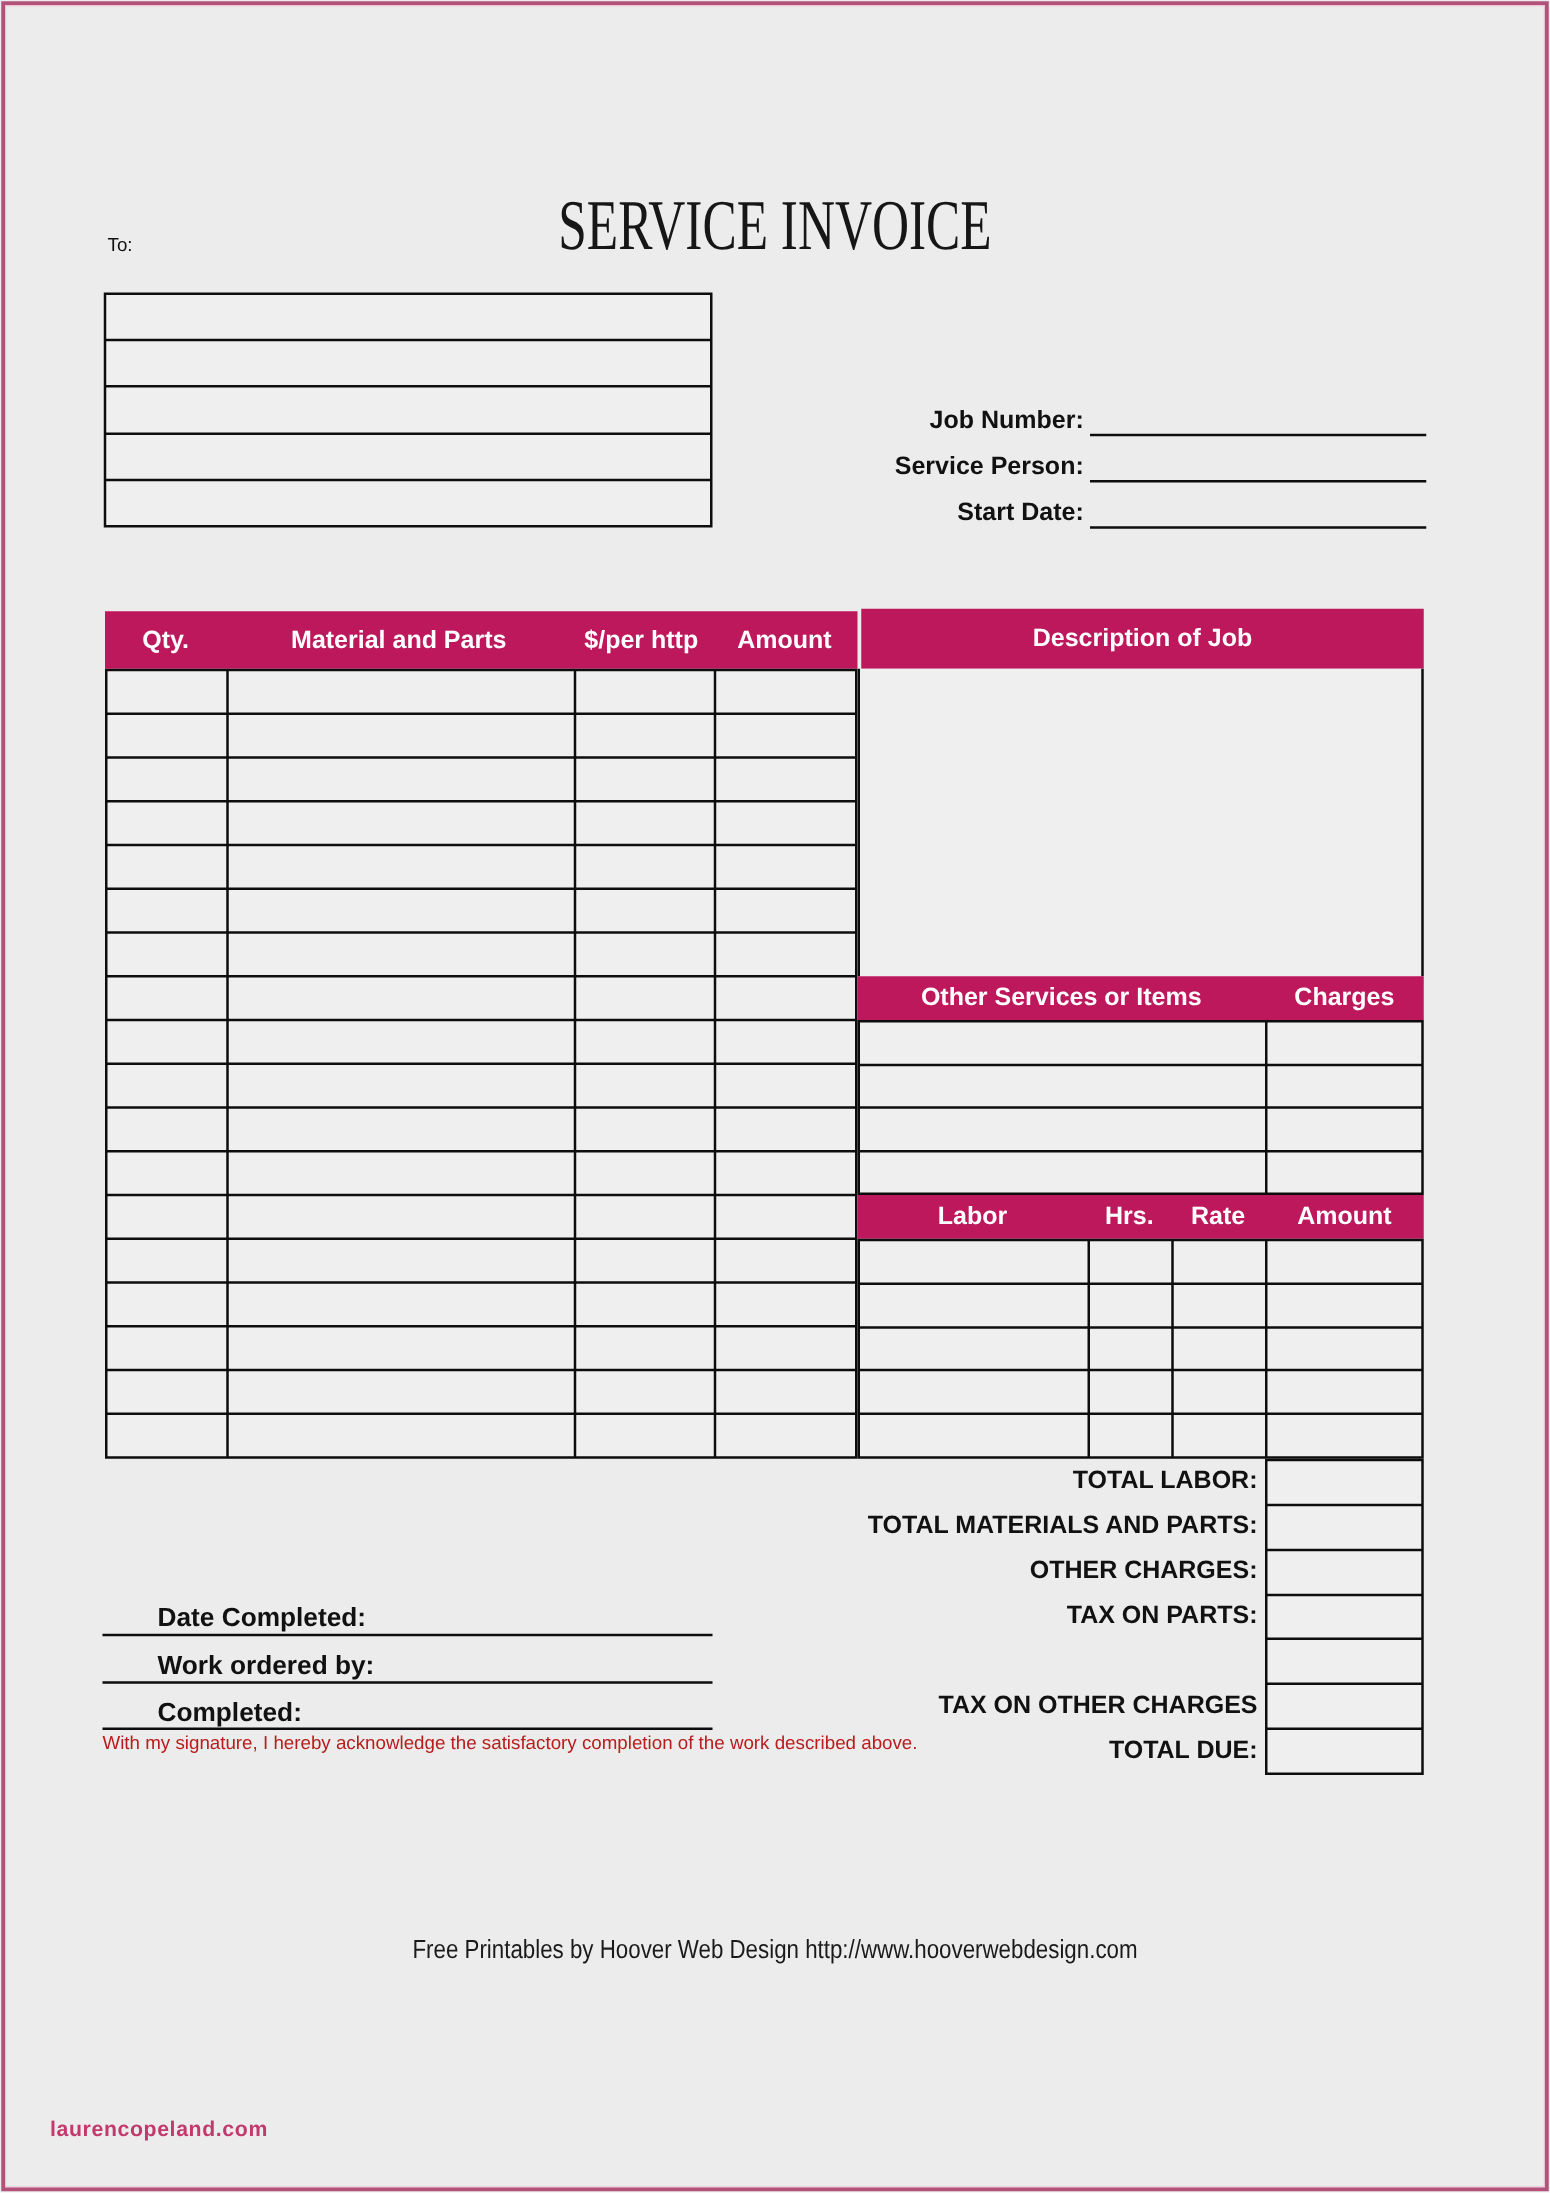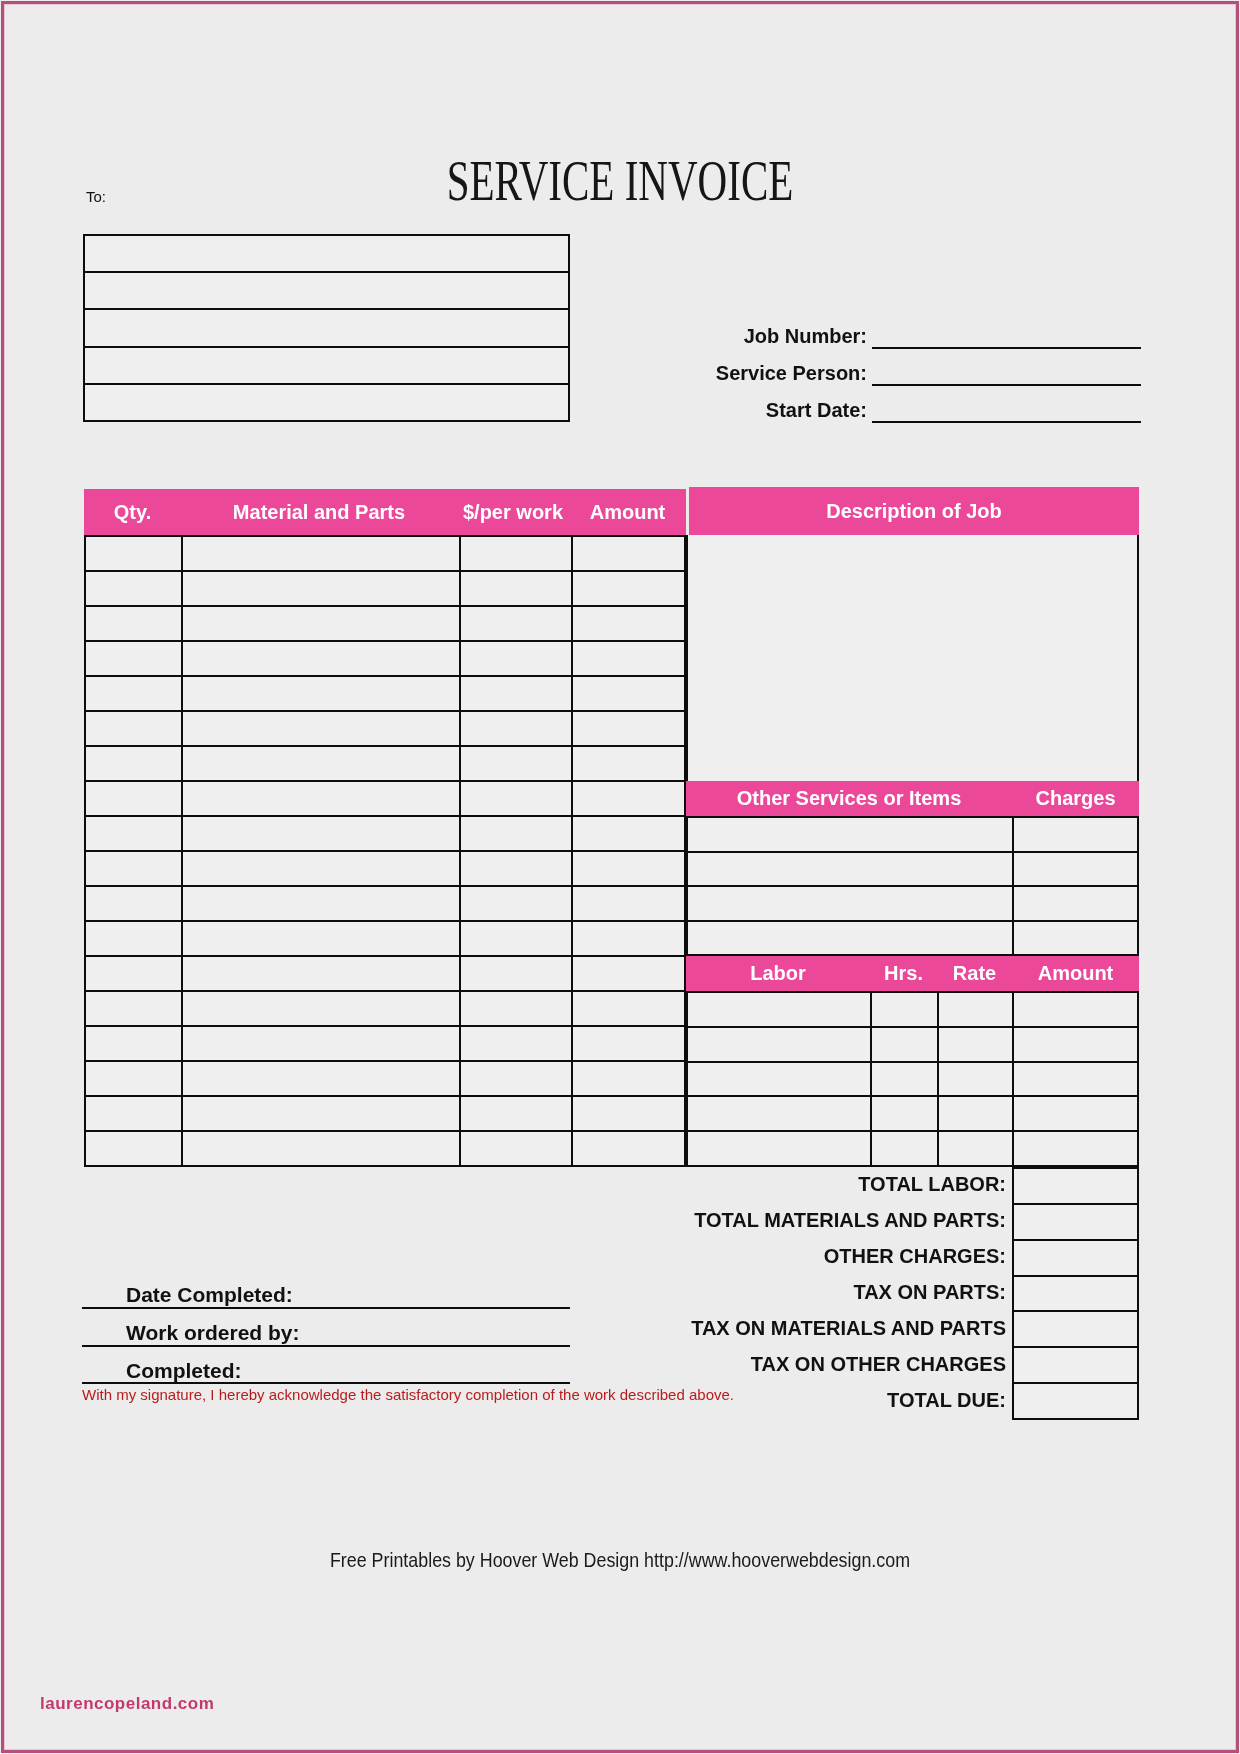--- a/index.html
+++ b/index.html
@@ -39,21 +39,21 @@
     gap: 2px; padding: 2px;
   }
   .cell { background: #efeff0; }
 
   .job-label { position: absolute; left: 560px; width: 307px; text-align: right; font-weight: bold; font-size: 20px; }
   .jl1 { top: 325px; } .jl2 { top: 362px; } .jl3 { top: 399px; }
   .job-line { position: absolute; left: 872px; width: 269px; height: 0; border-top: 2px solid #0d0d0d; }
   .ln1 { top: 347px; } .ln2 { top: 384px; } .ln3 { top: 421px; }
 
   .bar {
-    position: absolute; background: #ec4899; color: #fff;
+    position: absolute; background: #be185d; color: #fff;
     font-weight: bold; font-size: 20px;
     display: grid; align-items: center; text-align: center;
   }
   .thead-left { left: 84px; top: 489px; width: 602px; height: 46px; grid-template-columns: 97px 276px 112px 1fr; }
   .thead-right { left: 689px; top: 487px; width: 450px; height: 48px; grid-template-columns: 1fr; }
   .services-bar { left: 686px; top: 781px; width: 453px; height: 35px; grid-template-columns: 326px 1fr; }
   .labor-bar { left: 686px; top: 956px; width: 453px; height: 35px; grid-template-columns: 184px 67px 75px 1fr; }
 
   .grid { position: absolute; background: #0d0d0d; display: grid; gap: 2px; padding: 2px; }
   .materials-grid {
@@ -117,21 +117,21 @@
   <div class="job-label jl1">Job Number:</div>
   <div class="job-line ln1"></div>
   <div class="job-label jl2">Service Person:</div>
   <div class="job-line ln2"></div>
   <div class="job-label jl3">Start Date:</div>
   <div class="job-line ln3"></div>
 
   <div class="bar thead-left">
     <span>Qty.</span>
     <span>Material and Parts</span>
-    <span>$/per work</span>
+    <span>$/per http</span>
     <span>Amount</span>
   </div>
   <div class="bar thead-right">
     <span>Description of Job</span>
   </div>
 
   <div class="grid materials-grid">
       <div class="cell"></div>
       <div class="cell"></div>
       <div class="cell"></div>
@@ -259,21 +259,20 @@
       <div class="cell"></div>
       <div class="cell"></div>
       <div class="cell"></div>
       <div class="cell"></div>
     </div>
 
   <div class="total-label tl1">TOTAL LABOR:</div>
   <div class="total-label tl2">TOTAL MATERIALS AND PARTS:</div>
   <div class="total-label tl3">OTHER CHARGES:</div>
   <div class="total-label tl4">TAX ON PARTS:</div>
-  <div class="total-label tl5">TAX ON MATERIALS AND PARTS</div>
   <div class="total-label tl6">TAX ON OTHER CHARGES</div>
   <div class="total-label tl7">TOTAL DUE:</div>
 
   <div class="sig-label sl1">Date Completed:</div>
   <div class="sig-line sn1"></div>
   <div class="sig-label sl2">Work ordered by:</div>
   <div class="sig-line sn2"></div>
   <div class="sig-label sl3">Completed:</div>
   <div class="sig-line sn3"></div>
   <div class="sig-note">With my signature, I hereby acknowledge the satisfactory completion of the work described above.</div>

